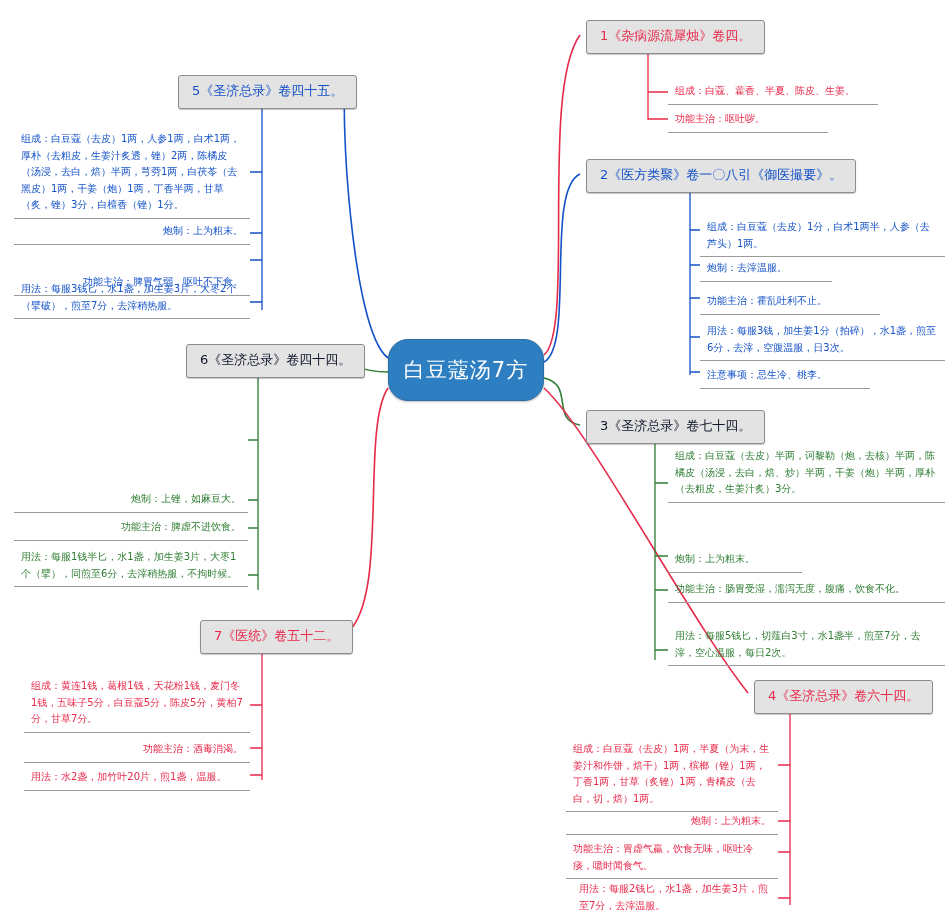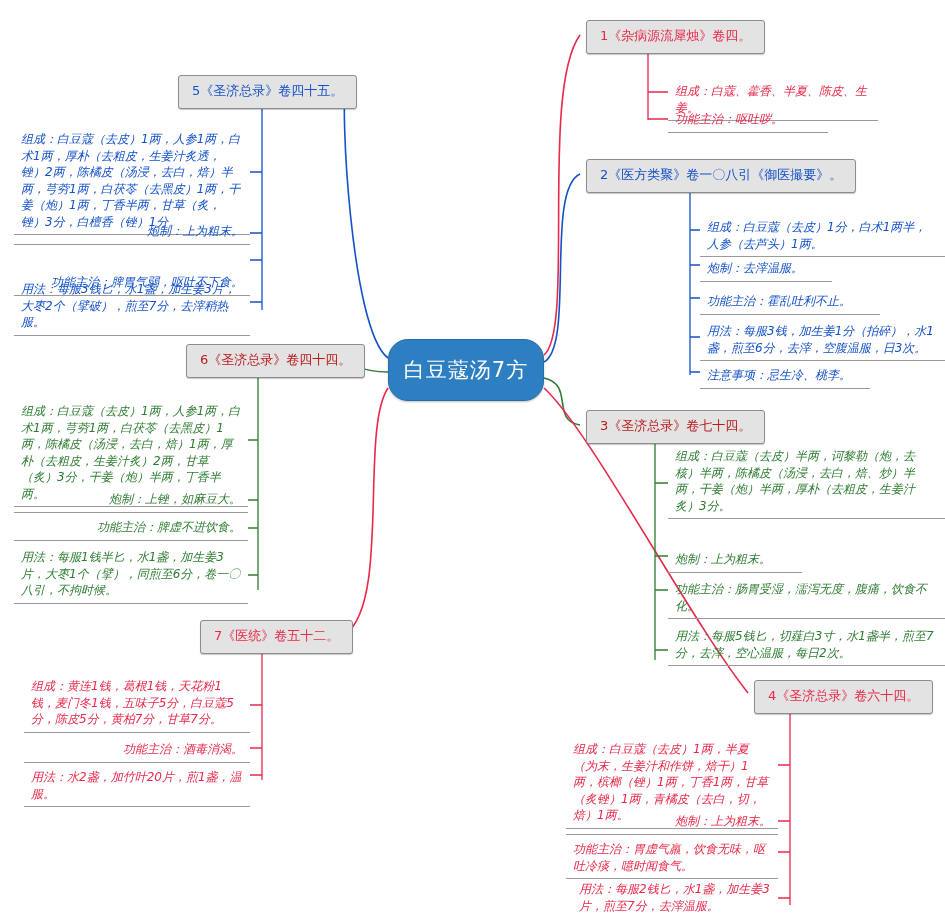--- a/index.html
+++ b/index.html
@@ -37,38 +37,37 @@
     padding: 6px 13px 8px 13px;
     font-size: 13px;
     white-space: nowrap;
     box-shadow: 0 1px 1px rgba(0,0,0,.22);
     z-index: 4;
   }
 
   
   .leaf {
     position: absolute;
-    font-size: 12px;
+    font-size: 10px;
     line-height: 16.5px;
     padding: 3px 7px 4px 7px;
     z-index: 3;
     background: transparent;
-    font-style: italic;
   }
   .leaf.underline { border-bottom: 1px solid #9a9a9a; }
   .leaf.right { text-align: right; }
 
   
   .c-blue   { color: #1452c8; }
   .c-red    { color: #e8294a; }
   .c-green  { color: #2e7d32; }
 
   .t-blue   { color: #1452c8; }
   .t-red    { color: #e8294a; }
-  .t-green  { color: #b91c1c; text-align: center; }
+  .t-green  { color: #0f172a; text-align: center; }
 </style>
 </head>
 <body>
 
 <div id="canvas">
 
   <svg id="wires" viewBox="0 0 945 917">
 
     <path d="M544,355 C575,330 540,90 580,35" fill="none" stroke="#e8294a" stroke-width="1.6"></path>
 
@@ -124,23 +123,22 @@
   <div class="leaf c-red underline" style="left:566px; top:838px; width:212px;">功能主治：胃虚气羸，饮食无味，呕吐冷痰，噫时闻食气。</div>
   <div class="leaf c-red underline" style="left:572px; top:878px; width:206px;">用法：每服2钱匕，水1盏，加生姜3片，煎至7分，去滓温服。</div>
 
   <div class="branch-title t-blue" style="left:178px; top:75px;">5《圣济总录》卷四十五。</div>
   <div class="leaf c-blue underline" style="left:14px; top:128px; width:236px;">组成：白豆蔻（去皮）1两，人参1两，白术1两，厚朴（去粗皮，生姜汁炙透，锉）2两，陈橘皮（汤浸，去白，焙）半两，芎䓖1两，白茯苓（去黑皮）1两，干姜（炮）1两，丁香半两，甘草（炙，锉）3分，白檀香（锉）1分。</div>
   <div class="leaf c-blue underline right" style="left:14px; top:220px; width:236px;">炮制：上为粗末。</div>
   <div class="leaf c-blue underline right" style="left:14px; top:248px; width:236px;margin-top:23px;">功能主治：脾胃气弱，呕吐不下食。</div>
   <div class="leaf c-blue underline" style="left:14px; top:278px; width:236px;">用法：每服3钱匕，水1盏，加生姜3片，大枣2个（擘破），煎至7分，去滓稍热服。</div>
 
   <div class="branch-title t-green" style="left:186px; top:344px;">6《圣济总录》卷四十四。</div>
-  <div class="leaf c-green underline" style="left:14px; top:400px; width:234px;">组成：白豆蔻（去皮）1两，人参1两，白术1两，芎䓖1两，白茯苓（去黑皮）1两，陈橘皮（汤浸，去白，焙）1两，厚朴（去粗皮，生姜汁炙）2两，甘草（炙）3分，干姜（炮）半两，丁香半两。</div>
   <div class="leaf c-green underline right" style="left:14px; top:488px; width:234px;">炮制：上锉，如麻豆大。</div>
   <div class="leaf c-green underline right" style="left:14px; top:516px; width:234px;">功能主治：脾虚不进饮食。</div>
-  <div class="leaf c-green underline" style="left:14px; top:546px; width:234px;">用法：每服1钱半匕，水1盏，加生姜3片，大枣1个（擘），同煎至6分，卷一〇八引，不拘时候。</div>
+  <div class="leaf c-green underline" style="left:14px; top:546px; width:234px;">用法：每服1钱半匕，水1盏，加生姜3片，大枣1个（擘），同煎至6分，去滓稍热服，不拘时候。</div>
 
   <div class="branch-title t-red" style="left:200px; top:620px;">7《医统》卷五十二。</div>
   <div class="leaf c-red underline" style="left:24px; top:675px; width:226px;">组成：黄连1钱，葛根1钱，天花粉1钱，麦门冬1钱，五味子5分，白豆蔻5分，陈皮5分，黄柏7分，甘草7分。</div>
   <div class="leaf c-red underline right" style="left:24px; top:738px; width:226px;">功能主治：酒毒消渴。</div>
   <div class="leaf c-red underline" style="left:24px; top:766px; width:226px;">用法：水2盏，加竹叶20片，煎1盏，温服。</div>
 
 </div>
 
 </body></html>

